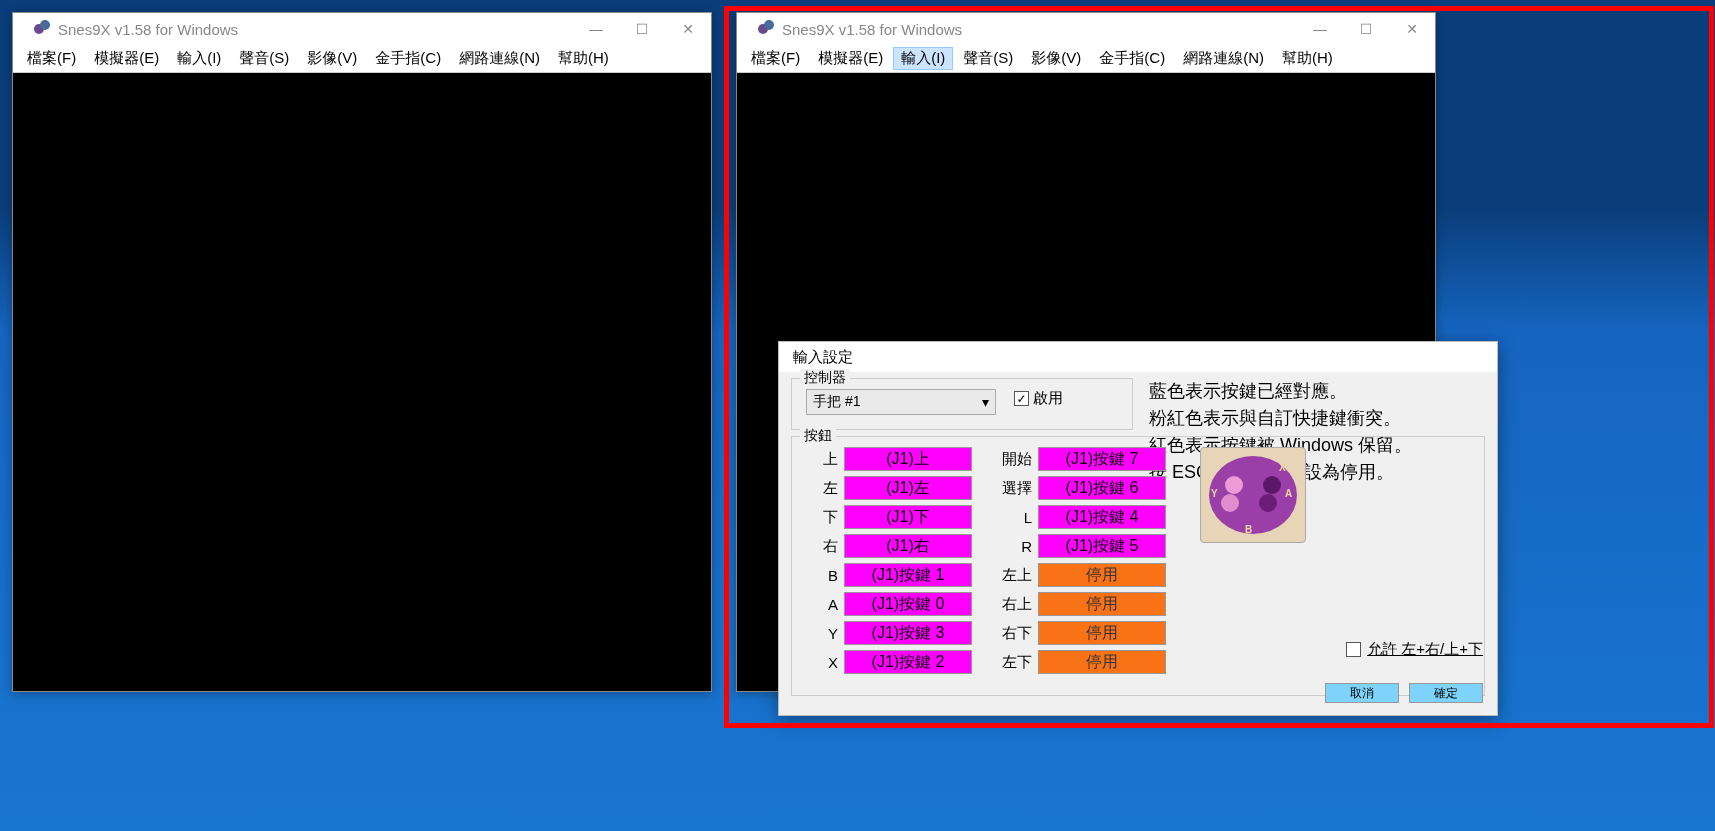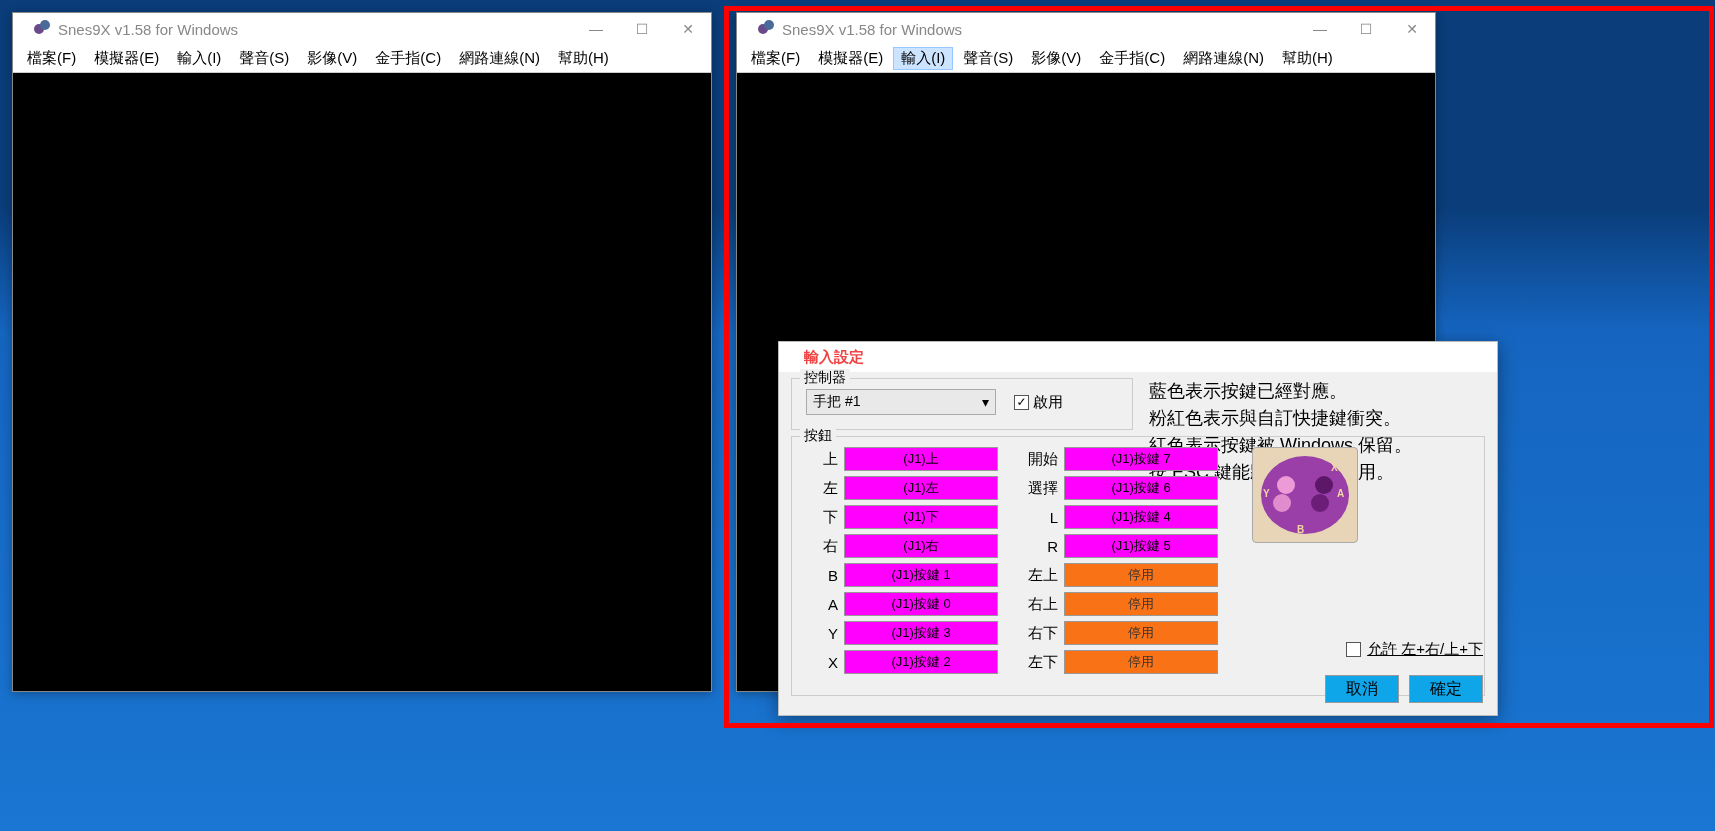--- a/index.html
+++ b/index.html
@@ -77,25 +77,24 @@
     left: 778px;
     top: 341px;
     width: 720px;
     height: 375px;
     background: #f0f0f0;
     border: 1px solid #bbb;
     box-shadow: 0 4px 18px rgba(0,0,0,.4);
   }
   .dialog-title {
     height: 30px;
-    padding: 6px 25px;
+    padding: 6px 14px;
     font-size: 15px;
-    color: #ef4444;
+    color: #000000;
     background: #fff;
-    font-weight: bold;
   }
   .dialog-body {
     padding: 6px 12px 10px 12px;
     position: relative;
     height: calc(100% - 30px);
   }
 
   .fieldset {
     border: 1px solid #ccc;
     padding: 10px 10px 14px 10px;
@@ -103,21 +102,21 @@
     position: relative;
   }
   .fieldset-label {
     position: absolute;
     top: -10px;
     left: 8px;
     background: #f0f0f0;
     padding: 0 4px;
     font-size: 14px;
   }
-  .ctrl-row { display: flex; align-items: center; gap: 18px; }
+  .ctrl-row { display: flex; align-items: flex-start; gap: 18px; }
   .select {
     border: 1px solid #aaa;
     background: #e9e9e9;
     width: 190px; height: 26px;
     display: flex; align-items: center; justify-content: space-between;
     padding: 0 6px;
     font-size: 14px;
     cursor: pointer;
   }
   .chk { display: flex; align-items: center; gap: 4px; font-size: 15px; cursor: pointer; }
@@ -134,24 +133,24 @@
 
   .buttons-area {
     display: flex;
     gap: 24px;
     align-items: flex-start;
   }
   .btn-col { display: flex; flex-direction: column; gap: 5px; }
   .btn-row { display: flex; align-items: center; gap: 6px; }
   .btn-row .lbl { width: 36px; text-align: right; font-size: 15px; }
   .mapping {
-    width: 154px; height: 24px;
+    width: 128px; height: 24px;
     border: 1px solid #999;
     display: flex; align-items: center; justify-content: center;
-    font-size: 13px;
+    font-size: 16px;
     cursor: pointer;
   }
   .mapping.pink { background: #ff00ff; color: #000; }
   .mapping.white { background: #f97316; color: #333; }
 
   .controller-image {
     width: 106px; height: 96px;
     background: #e8d5b8;
     border: 1px solid #aaa;
     position: relative;
@@ -176,24 +175,24 @@
 
   .bottom-row {
     position: absolute;
     right: 14px;
     bottom: 12px;
     display: flex;
     gap: 10px;
     align-items: center;
   }
   .dlg-btn {
-    width: 74px; height: 28px;
+    width: 74px; height: 20px;
     border: 1px solid #999;
-    background: #0ea5e9;
-    font-size: 16px;
+    background: #7dd3fc;
+    font-size: 12px;
     cursor: pointer;
     display: flex; align-items: center; justify-content: center;
   }
   .allow-chk {
     position: absolute;
     right: 14px;
     bottom: 56px;
     display: flex; align-items: center; gap: 6px;
     font-size: 15px;
     cursor: pointer;

